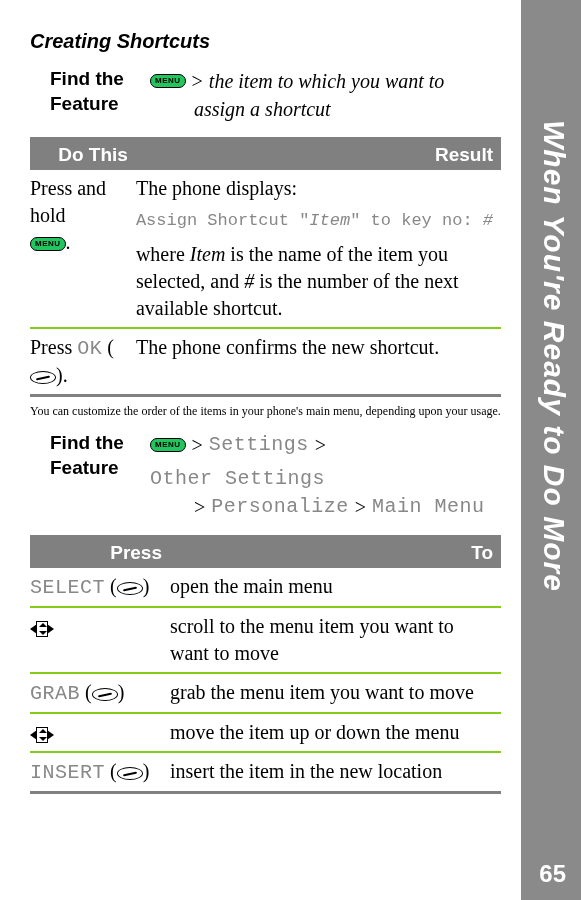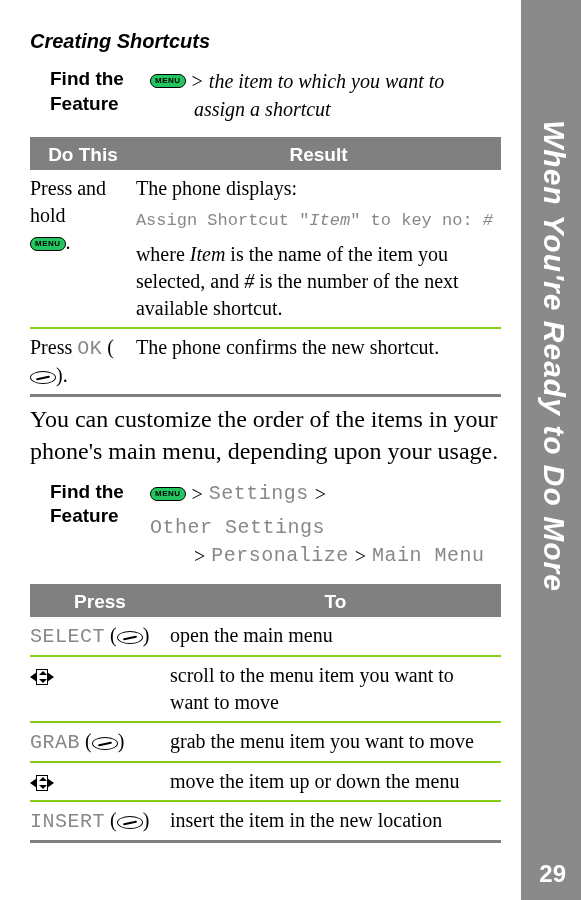--- a/index.html
+++ b/index.html
@@ -120,33 +120,33 @@
     font-size: 20px;
     margin-bottom: 6px;
   }
   .table-outer-top { border-top: 3px solid #808080; }
   .table-outer-bot { border-bottom: 3px solid #808080; }
   thead th {
     background: #808080;
     color: #fff;
     font-family: Arial, Helvetica, sans-serif;
     font-weight: bold;
-    text-align: center;
+    text-align: right;
     padding: 4px 8px;
     font-size: 19px;
   }
   thead th:first-child { width: 140px; }
   tbody td {
     padding: 5px 8px 5px 0;
     vertical-align: top;
     line-height: 1.35;
   }
   tbody tr.sep td { border-top: 2px solid #84cc16; }
   .body-text {
-    font-size: 24px;
+    font-size: 12px;
     line-height: 1.35;
     margin-bottom: 12px;
   }
   .softkey-oval {
     display: inline-block;
     width: 26px;
     height: 13px;
     border: 1.5px solid #000;
     border-radius: 50%;
     position: relative;
@@ -315,14 +315,14 @@
         <td><span class="mono-gray">INSERT</span><span> (</span><span class="softkey-oval"></span><span>)</span></td>
         <td>insert the item in the new location</td>
       </tr>
     </tbody>
   </table>
 
 </div>
 
 <div class="side-tab">
   <div class="side-tab-text">When You're Ready to Do More</div>
-  <div class="page-number">29</div>
+  <div class="page-number">65</div>
 </div>
 
 </body></html>

